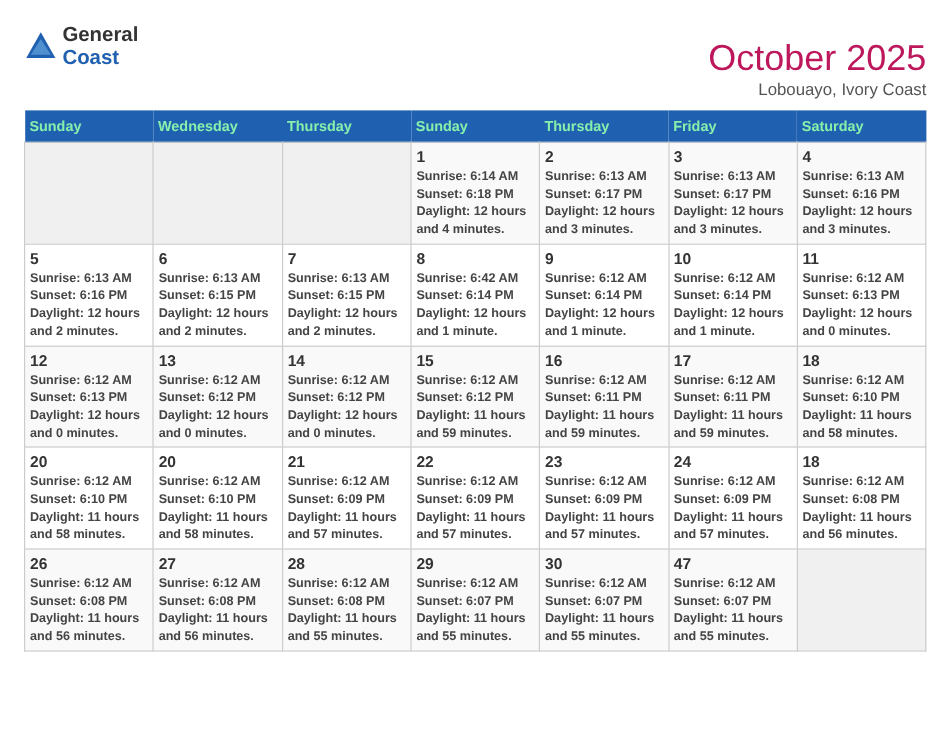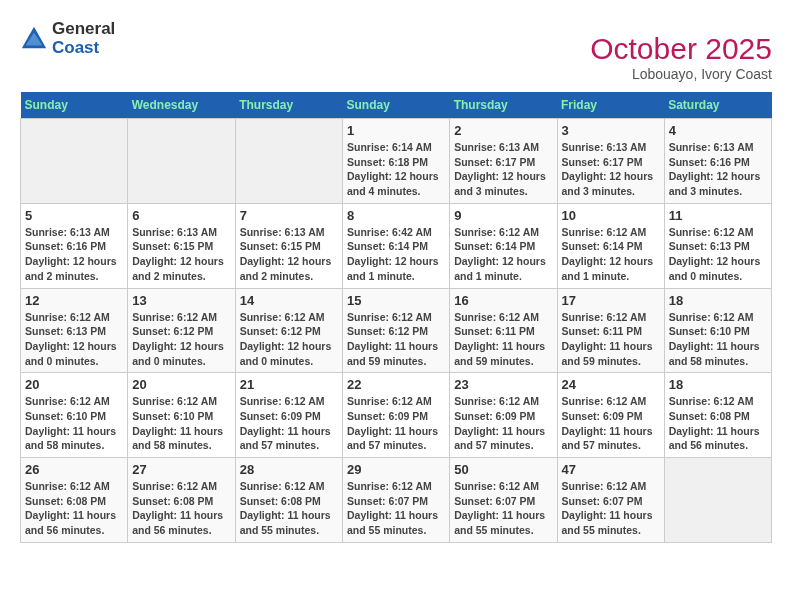--- a/index.html
+++ b/index.html
@@ -302,21 +302,21 @@
 Sunset: 6:08 PM
 Daylight: 11 hours and 55 minutes.</div>
         </td>
         <td>
           <span class="day-num">29</span>
           <div class="day-info">Sunrise: 6:12 AM
 Sunset: 6:07 PM
 Daylight: 11 hours and 55 minutes.</div>
         </td>
         <td>
-          <span class="day-num">50</span>
+          <span class="day-num">30</span>
           <div class="day-info">Sunrise: 6:12 AM
 Sunset: 6:07 PM
 Daylight: 11 hours and 55 minutes.</div>
         </td>
         <td>
           <span class="day-num">47</span>
           <div class="day-info">Sunrise: 6:12 AM
 Sunset: 6:07 PM
 Daylight: 11 hours and 55 minutes.</div>
         </td>

